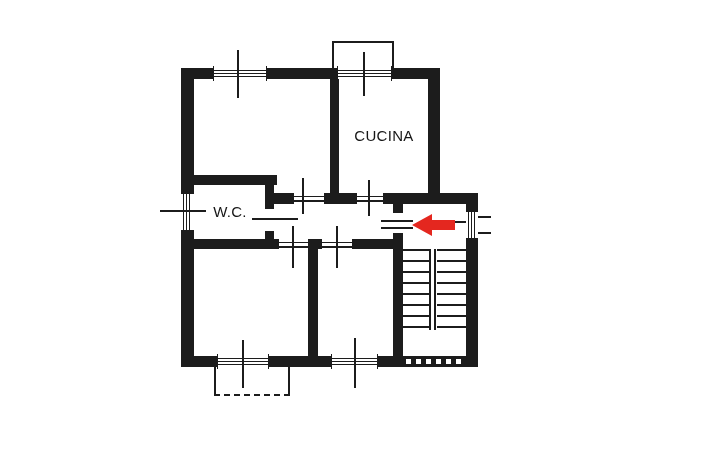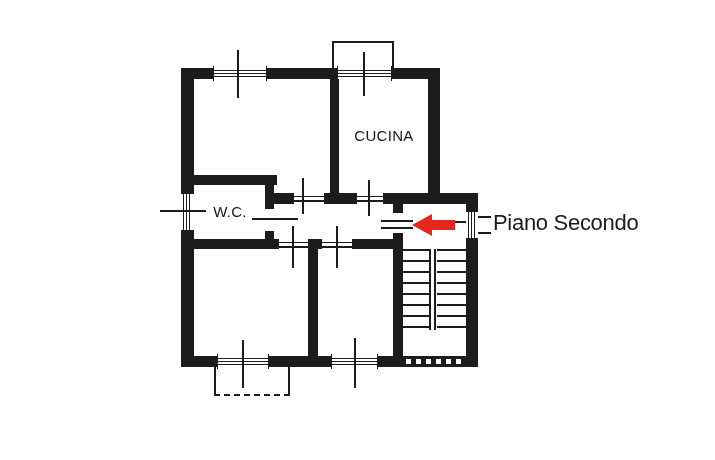--- a/index.html
+++ b/index.html
@@ -115,15 +115,14 @@
 
   <div class="balcony-top" style="left:332px;top:41px;width:58px;height:27px;"></div>
   <div class="balcony-bottom" style="left:214px;top:367px;width:72px;height:27px;"></div>
 
   <svg class="abs" style="left:410px;top:211px;" width="60" height="28" viewBox="0 0 60 28">
     <polygon points="2,14 22,3 22,9 45,9 45,19 22,19 22,25" style="fill:var(--arrow);"></polygon>
   </svg>
 
   <div class="room-label" style="left:336px;top:128px;width:96px;">CUCINA</div>
   <div class="room-label" style="left:194px;top:204px;width:72px;">W.C.</div>
-  <div class="floor-label" style="left:493px;top:210px;">Piano Secondo</div>
 
 </div>
 
 </body></html>

